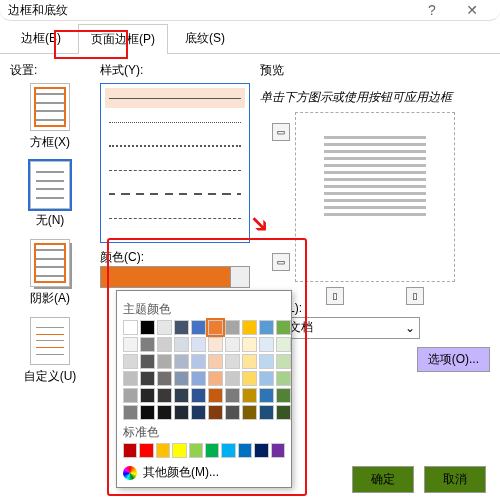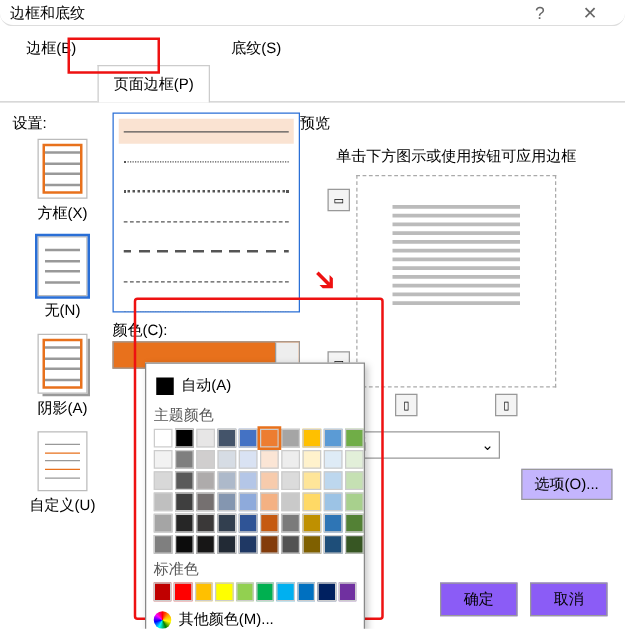--- a/index.html
+++ b/index.html
@@ -2,23 +2,23 @@
 <html><head>
 <meta charset="utf-8">
 <style>
 * { box-sizing: border-box; margin: 0; padding: 0; font-family: "Microsoft YaHei", sans-serif; font-size: 12px; }
 body { background: #fff; width: 500px; height: 503px; overflow: hidden; position: relative; }
 .titlebar { height: 21px; display: flex; align-items: center; padding: 0 8px; border-bottom: 1px solid #ddd; border-radius: 14px; }
 .titlebar .title { flex: 1; }
 .titlebar .btn { width: 40px; height: 28px; display: flex; align-items: center; justify-content: center; color: #666; font-size: 14px; }
 .tabs { display: flex; border-bottom: 1px solid #ccc; padding: 0 8px; gap: 4px; margin-top: 2px; }
 .tab { padding: 6px 12px; border: 1px solid transparent; border-bottom: none; cursor: pointer; text-align: right; }
-.tab.active { border-color: #ccc; background: #fff; position: relative; top: 1px; margin-top: 28px; }
+.tab.active { border-color: #ccc; background: #fff; position: relative; top: 1px; }
 .annot-tab { position: absolute; border: 2px solid #e11; left: 54px; top: 30px; width: 74px; height: 29px; pointer-events: none; }
-.body { display: flex; padding: 8px 10px; }
+.body { display: flex; padding: 8px 10px; gap: 10px; }
 .col { display: flex; flex-direction: column; }
 .section-label { margin-bottom: 4px; }
 .settings { width: 80px; }
 .setting-item { display: flex; flex-direction: column; align-items: center; margin-bottom: 10px; cursor: pointer; }
 .setting-icon { width: 40px; height: 48px; border: 1px solid #bbb; background: #fff; position: relative; display: flex; flex-direction: column; justify-content: space-around; padding: 6px 5px; }
 .setting-item.selected .setting-icon { outline: 2px solid #2a6fd6; }
 .setting-icon .ln { height: 2px; background: #999; }
 .setting-icon.box::before { content:""; position:absolute; inset:3px; border:2px solid #e8711c; }
 .setting-icon.shadow::after { content:""; position:absolute; right:-3px; bottom:-3px; width:100%; height:100%; background:#999; z-index:-1; }
 .setting-icon.threeD::before { content:""; position:absolute; inset:3px; border:2px solid #e8711c; border-right-color:#b55510; border-bottom-color:#b55510; }
@@ -33,33 +33,33 @@
 .s-solid{border-top:1px solid #555;}
 .s-dot{border-top:1px dotted #555;}
 .s-dash{border-top:1px dashed #555;}
 .s-dashL{border-top:2px dashed #888; border-image:repeating-linear-gradient(90deg,#555 0 8px,transparent 8px 14px) 2;}
 .s-dd{border-top:1px dashed #555;}
 .color-label{margin-top:6px;}
 .color-combo{width:150px;height:22px;border:1px solid #999;background:#e8711c;position:relative;cursor:pointer;}
 .color-combo::after{content:"";position:absolute;right:0;top:0;width:18px;height:100%;background:#eee;border-left:1px solid #999;}
 .color-combo .chev{position:absolute;right:4px;top:6px;font-size:10px;color:#555;}
 .preview { flex: 1; }
-.preview-hint { text-align: center; margin: 6px 0; line-height: 1.4; }
+.preview-hint { text-align: left; margin: 6px 0; line-height: 1.4; font-style: italic; }
 .preview-box { border: 1px dashed #aaa; width: 160px; height: 170px; margin: 0 auto; position: relative; background:#fff;}
 .page { position:absolute; inset:15px 20px; display:flex; flex-direction:column; gap:4px; padding:8px;}
 .page .pl{height:3px;background:#bbb;}
 .edge-btn{position:absolute;width:18px;height:18px;border:1px solid #999;background:#f4f4f4;font-size:9px;display:flex;align-items:center;justify-content:center;cursor:pointer;}
 .eb-tl{left:-24px;top:10px;} .eb-bl{left:-24px;bottom:10px;}
 .eb-bb1{left:30px;bottom:-24px;} .eb-bb2{right:30px;bottom:-24px;}
 .arrow{position:absolute;left:250px;top:210px;color:#e11;font-size:24px;transform:rotate(45deg);pointer-events:none;}
 .apply-row{margin-top:18px;}
 .apply-select{width:160px;height:22px;border:1px solid #999;padding:0 4px;display:flex;align-items:center;justify-content:space-between;cursor:pointer;}
 .opts-btn{float:right;margin-top:8px;padding:3px 10px;border:1px solid #999;background:#c4b5fd;cursor:pointer;}
 .footer{position:absolute;bottom:10px;right:14px;display:flex;gap:10px;}
-.footer button{padding:4px 18px;border:1px solid #999;background:#8b5cf6;cursor:pointer;}
+.footer button{padding:4px 18px;border:1px solid #999;background:#4d7c0f;cursor:pointer;}
 
 .popup{position:absolute;left:116px;top:290px;width:176px;background:#fff;border:1px solid #888;box-shadow:2px 2px 6px rgba(0,0,0,.25);padding:6px;z-index:10;}
 .pop-row{display:flex;align-items:center;gap:6px;padding:3px 2px;cursor:pointer;}
 .pop-row .sw{width:14px;height:14px;background:#000;}
 .pop-head{margin:4px 0 2px;color:#555;}
 .swatch-grid{display:grid;grid-template-columns:repeat(10,15px);gap:2px;}
 .swatch{width:15px;height:15px;border:1px solid #ccc;cursor:pointer;}
 .swatch.sel{outline:2px solid #e8711c;z-index:1;}
 .std-row{display:flex;gap:2px;margin-top:2px;}
 .more-row{display:flex;align-items:center;gap:6px;margin-top:6px;cursor:pointer;}
@@ -118,20 +118,21 @@
           <div class="ln"></div>
           <div class="ln"></div>
           <div class="ln"></div>
           <div class="ln"></div>
         </div>
       <div class="setting-label">自定义(U)</div>
     </div>
   </div>
 
   <div class="col styles">
+    <div class="section-label">样式(Y):</div>
     <div class="style-list">
       <div class="style-row sel">
           <div class="s-solid"></div>
         </div>
       <div class="style-row">
           <div class="s-dot"></div>
         </div>
       <div class="style-row">
           <div class="s-dot" style="border-top-width:2px"></div>
         </div>
@@ -184,24 +185,20 @@
         <span>⌄</span>
       </div>
       <button class="opts-btn">选项(O)...</button>
     </div>
   </div>
 </div>
 
 <div class="arrow">➔</div>
 
 <div class="popup">
-  <div class="pop-row">
-    <div class="sw"></div>
-    <span>自动(A)</span>
-  </div>
   <div class="pop-head">主题颜色</div>
   <div class="swatch-grid" id="theme-grid">
       <div class="swatch" style="background: rgb(255, 255, 255);"></div>
       <div class="swatch" style="background: rgb(0, 0, 0);"></div>
       <div class="swatch" style="background: rgb(231, 230, 230);"></div>
       <div class="swatch" style="background: rgb(68, 84, 106);"></div>
       <div class="swatch" style="background: rgb(68, 114, 196);"></div>
       <div class="swatch sel" style="background: rgb(237, 125, 49);"></div>
       <div class="swatch" style="background: rgb(165, 165, 165);"></div>
       <div class="swatch" style="background: rgb(255, 192, 0);"></div>

